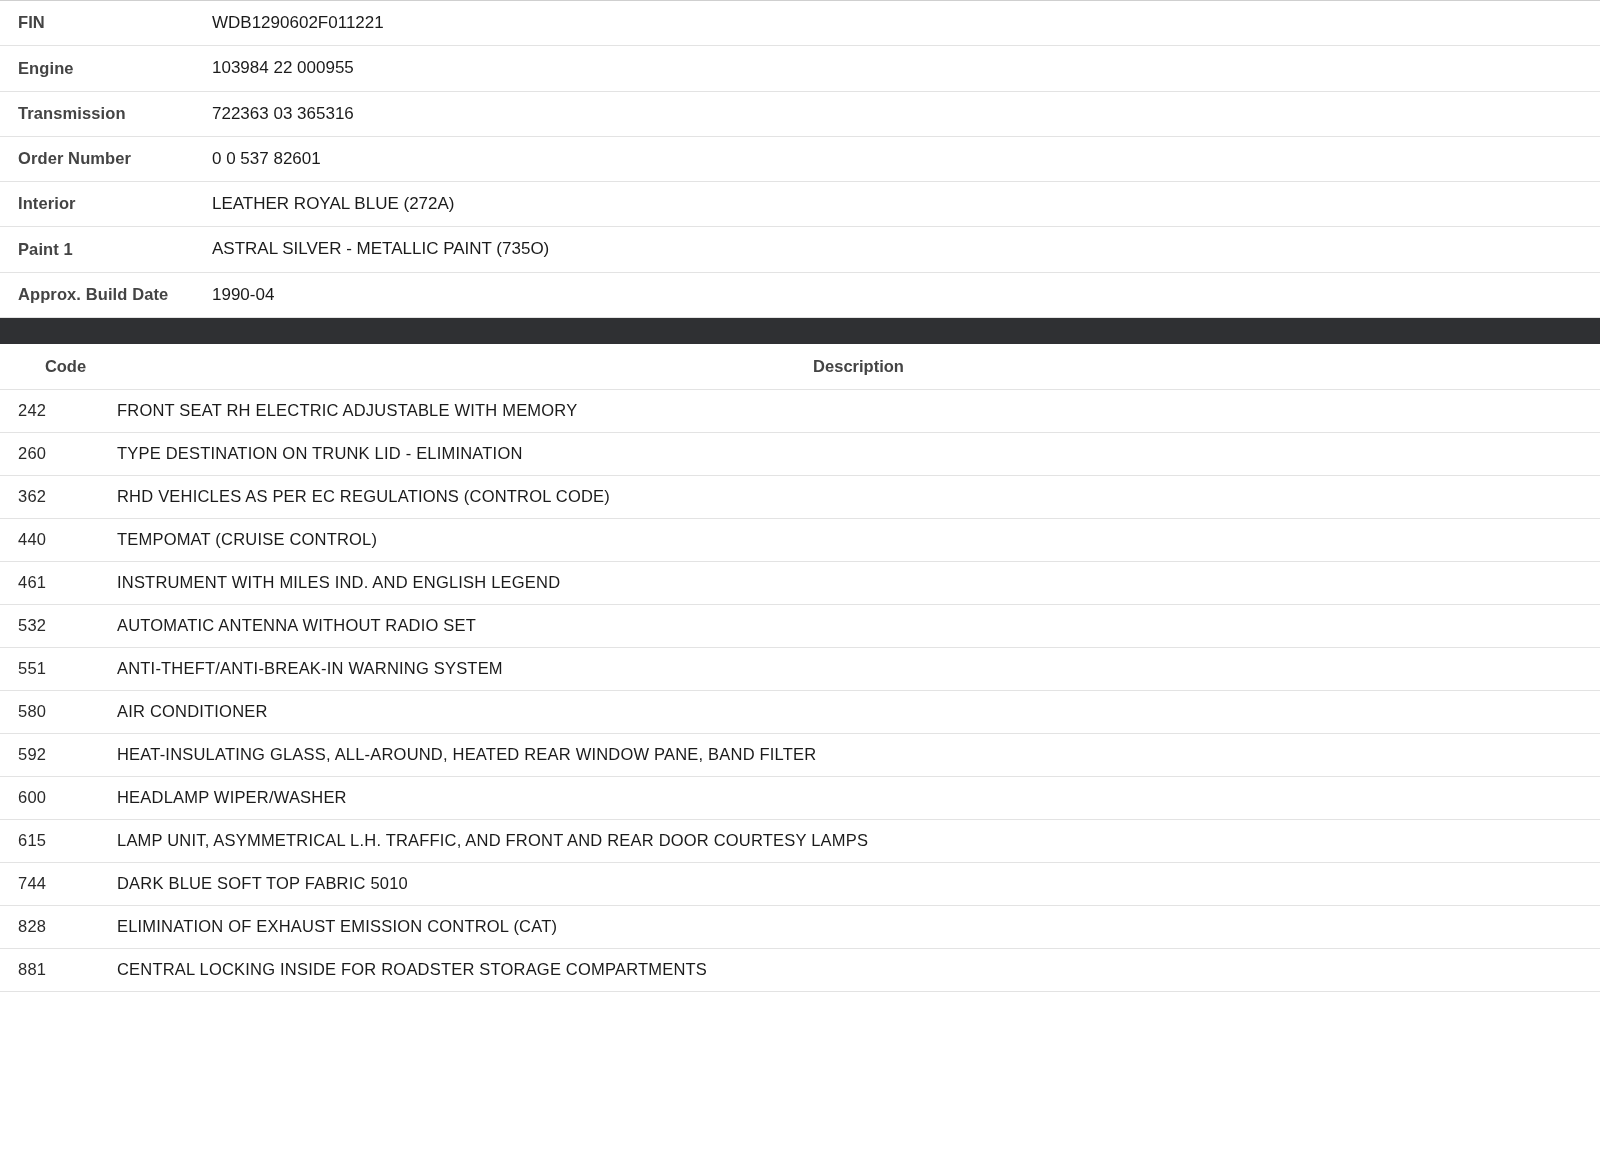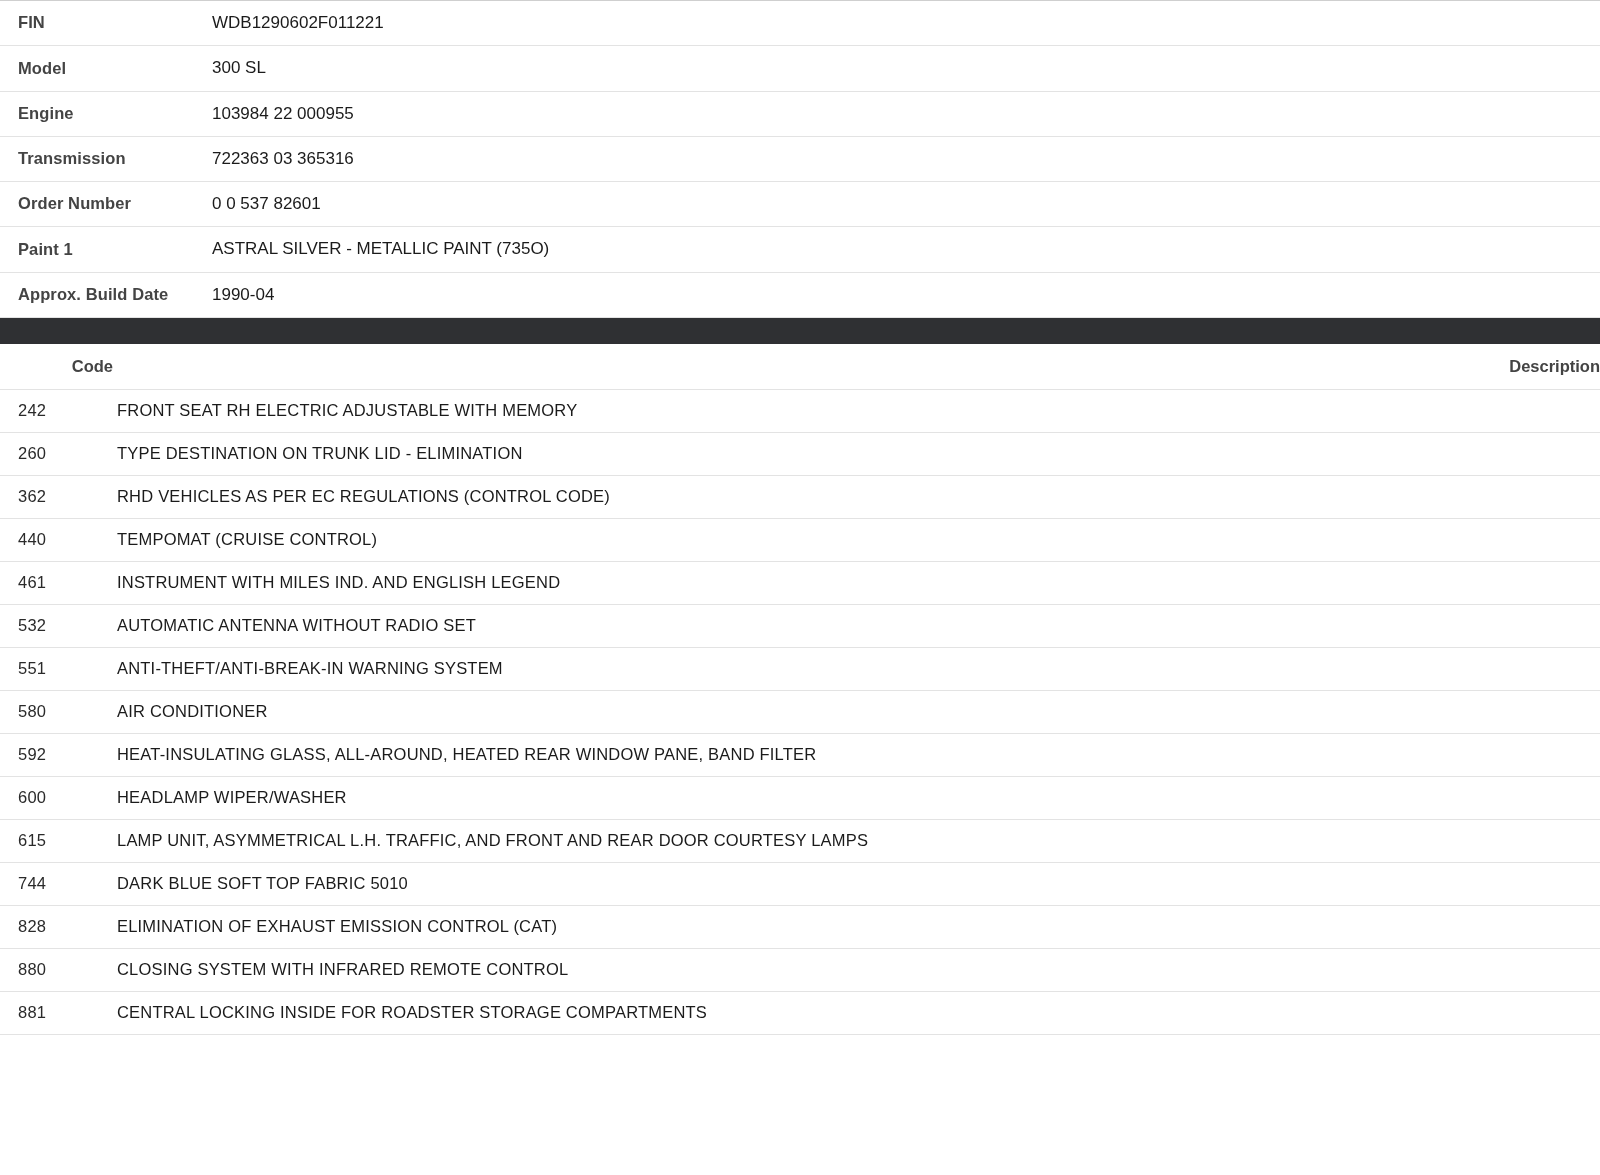--- a/index.html
+++ b/index.html
@@ -59,21 +59,21 @@
   
   .codes-table {
     width: 100%;
     border-collapse: collapse;
     table-layout: fixed;
   }
   .codes-table tr {
     border-bottom: 1px solid #e3e3e3;
   }
   .codes-table th {
-    text-align: right;
+    text-align: center;
     font-size: 16.5px;
     font-weight: bold;
     color: #444444;
     padding: 13px 0 13px 0;
   }
   .codes-table th.col-code,
   .codes-table td.col-code {
     width: 95px;
     padding-left: 18px;
   }
@@ -97,36 +97,36 @@
 
 <div class="page">
 
   <table class="spec-table">
     <tbody>
       <tr>
         <td class="spec-label">FIN</td>
         <td class="spec-value">WDB1290602F011221</td>
       </tr>
       <tr>
-        <td class="spec-label">Model</td>
-        <td class="spec-value">300 SL</td>
-      </tr>
-      <tr>
         <td class="spec-label">Engine</td>
         <td class="spec-value">103984 22 000955</td>
       </tr>
       <tr>
         <td class="spec-label">Transmission</td>
         <td class="spec-value">722363 03 365316</td>
       </tr>
       <tr>
         <td class="spec-label">Order Number</td>
         <td class="spec-value">0 0 537 82601</td>
       </tr>
       <tr>
+        <td class="spec-label">Interior</td>
+        <td class="spec-value">LEATHER ROYAL BLUE (272A)</td>
+      </tr>
+      <tr>
         <td class="spec-label">Paint 1</td>
         <td class="spec-value">ASTRAL SILVER - METALLIC PAINT (735O)</td>
       </tr>
       <tr>
         <td class="spec-label">Approx. Build Date</td>
         <td class="spec-value">1990-04</td>
       </tr>
     </tbody>
   </table>
 
@@ -186,23 +186,19 @@
       </tr>
       <tr>
         <td class="col-code">744</td>
         <td class="col-desc">DARK BLUE SOFT TOP FABRIC 5010</td>
       </tr>
       <tr>
         <td class="col-code">828</td>
         <td class="col-desc">ELIMINATION OF EXHAUST EMISSION CONTROL (CAT)</td>
       </tr>
       <tr>
-        <td class="col-code">880</td>
-        <td class="col-desc">CLOSING SYSTEM WITH INFRARED REMOTE CONTROL</td>
-      </tr>
-      <tr>
         <td class="col-code">881</td>
         <td class="col-desc">CENTRAL LOCKING INSIDE FOR ROADSTER STORAGE COMPARTMENTS</td>
       </tr>
     </tbody>
   </table>
 
 </div>
 
 </body></html>

